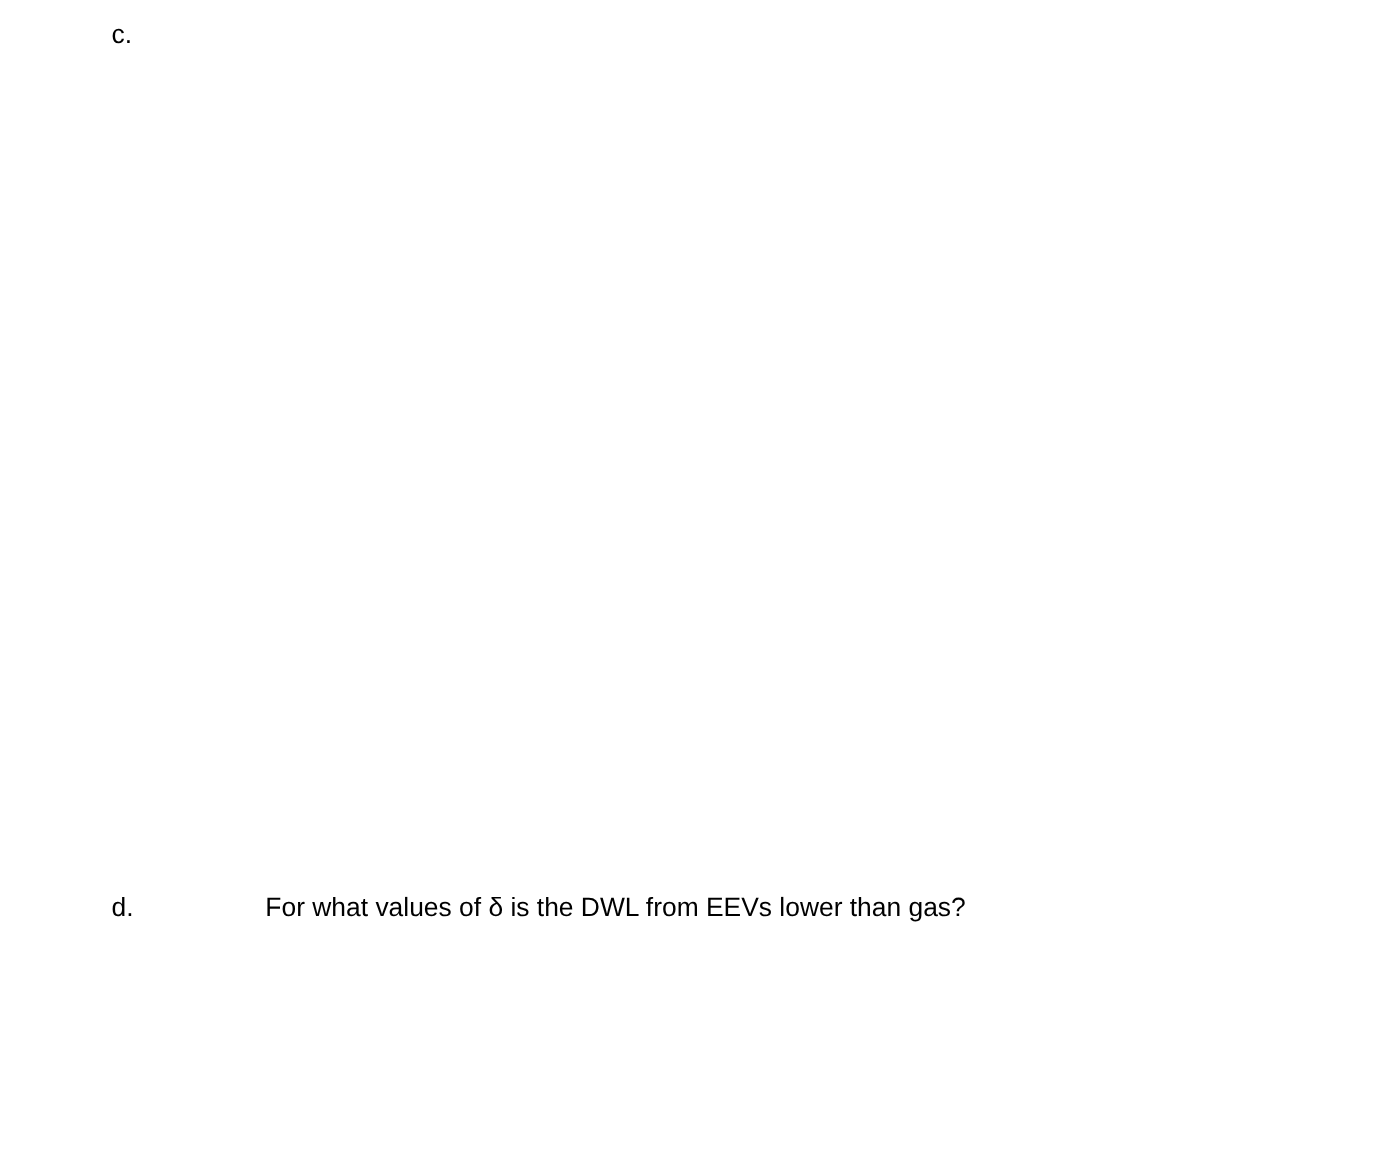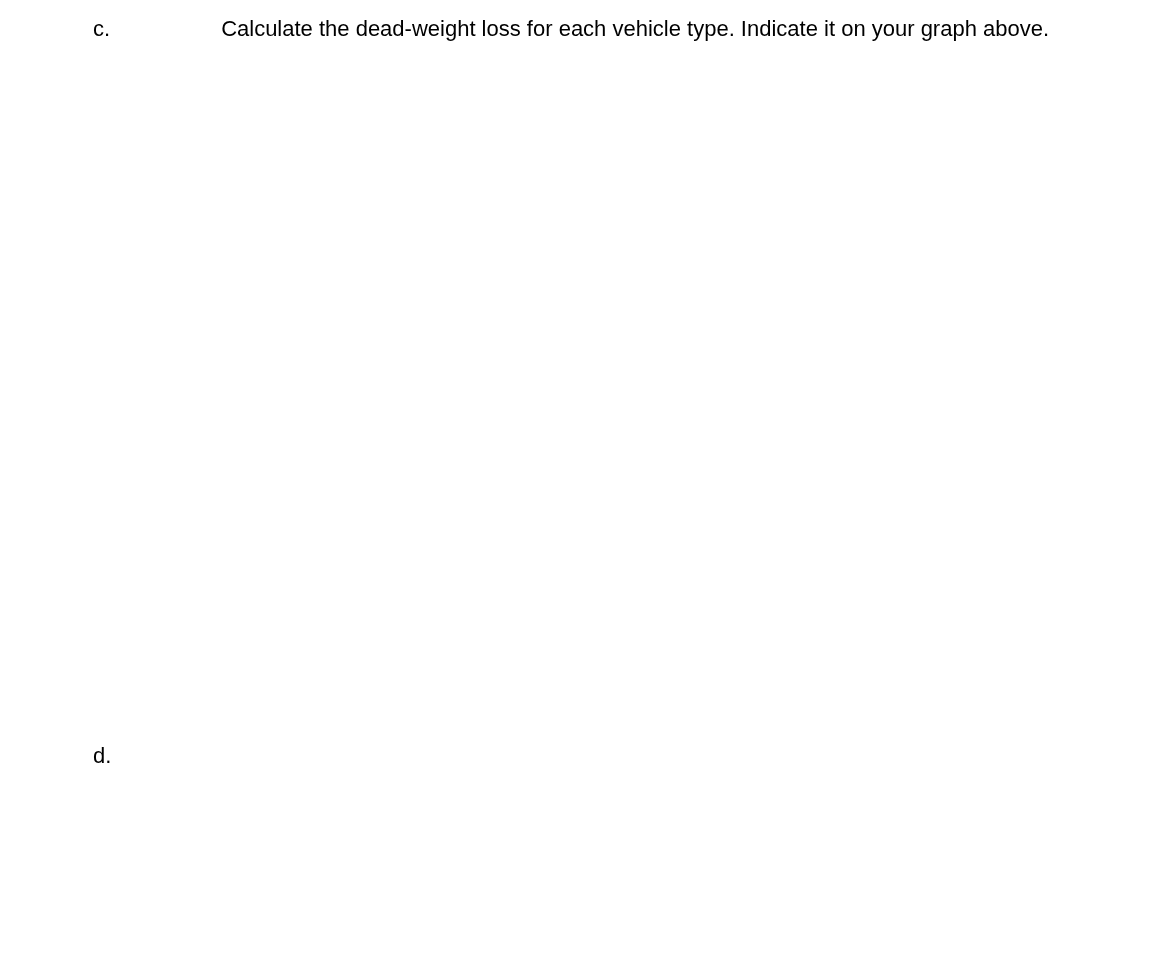--- a/index.html
+++ b/index.html
@@ -52,22 +52,22 @@
       display: inline;
     }
   </style>
 </head>
 <body>
 
 <div class="question-item q-c">
   <span class="marker">c.</span>
   <span class="body">
     <span class="redact"> </span>
-    <span class="body-text"> Calculate the dead-weight loss for each vehicle type. Indicate it on your graph above.</span>
   </span>
 </div>
 
 <div class="question-item q-d">
   <span class="marker">d.</span>
   <span class="body">
     <span class="redact"> </span>
+    <span class="body-text"> For what values of δ is the DWL from EEVs lower than gas?</span>
   </span>
 </div>
 
 </body></html>

